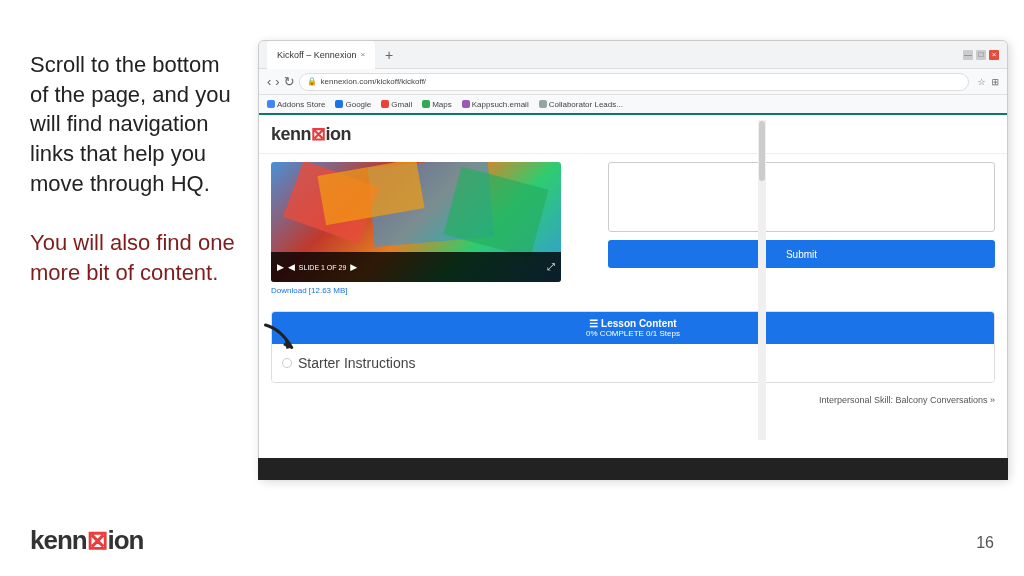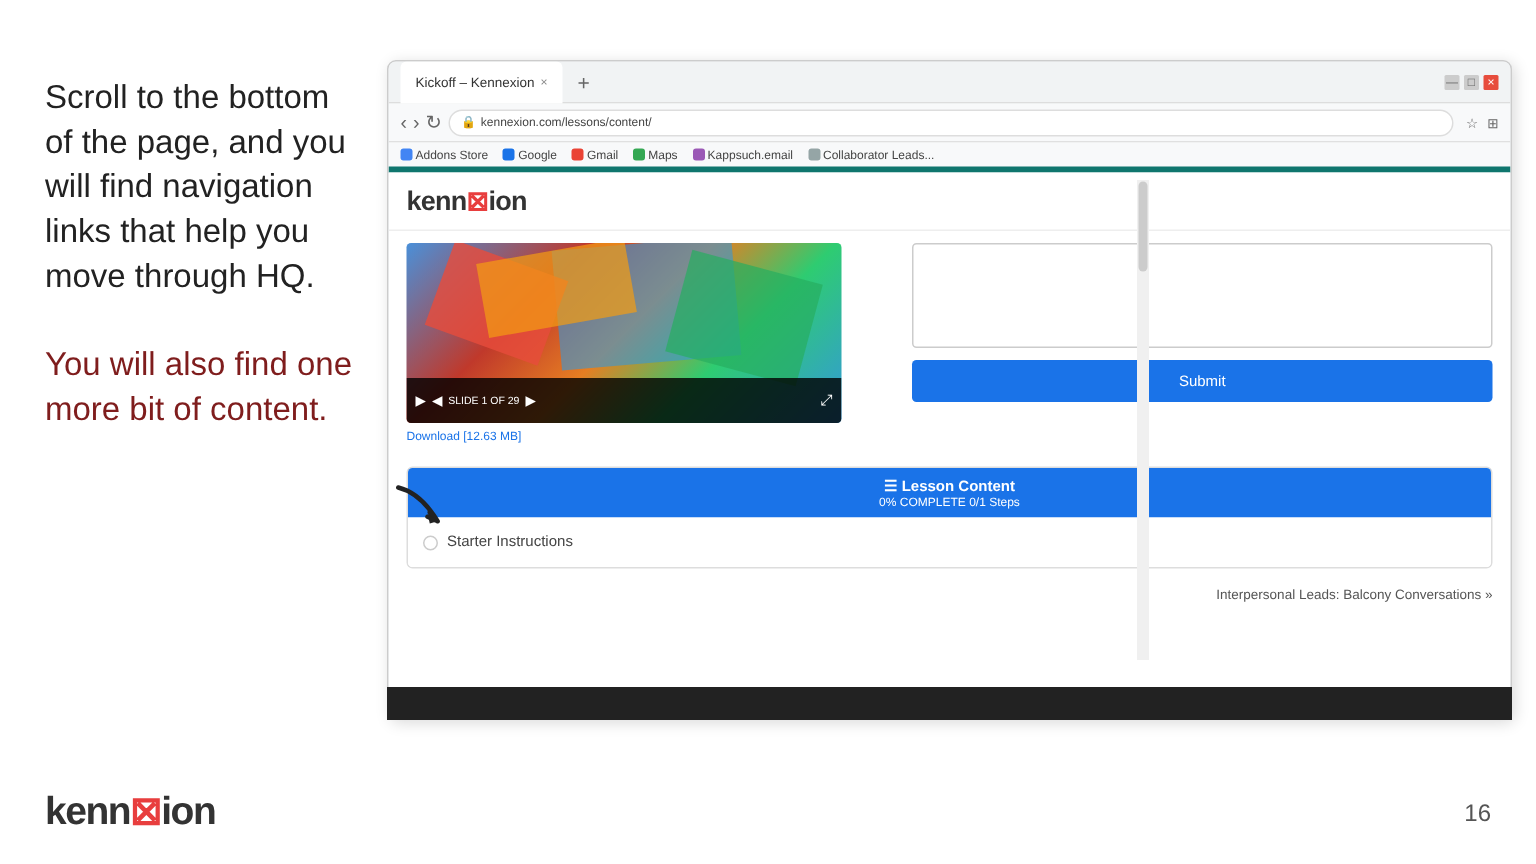--- a/index.html
+++ b/index.html
@@ -111,21 +111,21 @@
     }
 
     
     .bookmarks-bar {
       height: 20px;
       background: #f8f9fa;
       display: flex;
       align-items: center;
       padding: 0 8px;
       gap: 10px;
-      border-bottom: 4px solid #0f766e;
+      border-bottom: 2px solid #0f766e;
       font-size: 8px;
       color: #444;
     }
 
     .bookmark-item {
       display: flex;
       align-items: center;
       gap: 2px;
     }
 
@@ -281,21 +281,21 @@
       color: #fff;
       font-size: 8px;
     }
 
     .lesson-items {
       padding: 8px 10px;
       background: #fff;
     }
 
     .lesson-item {
-      font-size: 10px;
+      font-size: 14px;
       color: #444;
       padding: 3px 0;
       display: flex;
       align-items: center;
       gap: 6px;
     }
 
     .lesson-checkbox {
       width: 10px;
       height: 10px;
@@ -488,21 +488,21 @@
       <div class="win-btn" style="background:#e74c3c;color:#fff;">×</div>
     </div>
   </div>
 
   <div class="address-row">
     <span class="addr-nav">‹</span>
     <span class="addr-nav">›</span>
     <span class="addr-nav">↻</span>
     <div class="addr-url">
       <span style="color:#555;margin-right:3px;">🔒</span>
-      <span style="font-size:8px;">kennexion.com/lessons/content/</span>
+      <span style="font-size:8px;">kennexion.com/kickoff/kickoff/</span>
     </div>
     <span style="font-size:9px;color:#666;margin-left:4px;">☆</span>
     <span style="font-size:9px;color:#666;margin-left:2px;">⊞</span>
   </div>
 
   <div class="bookmarks-bar">
     <div class="bookmark-item">
       <div class="bookmark-dot"></div>
       <span style="font-size:8px;">Addons Store</span>
     </div>
@@ -572,21 +572,21 @@
       </div>
       <div class="lesson-items">
         <div class="lesson-item">
           <div class="lesson-checkbox"></div>
           <span>Starter Instructions</span>
         </div>
       </div>
     </div>
 
 
-    <div class="next-link">Interpersonal Leads: Balcony Conversations »</div>
+    <div class="next-link">Interpersonal Skill: Balcony Conversations »</div>
   </div>
 </div>
 
 <div class="dark-bar"></div>
 
 <div class="scroll-indicator">
   <div class="scroll-thumb"></div>
 </div>
 
 <svg class="arrow-annotation" viewBox="0 0 80 60" xmlns="http://www.w3.org/2000/svg">

